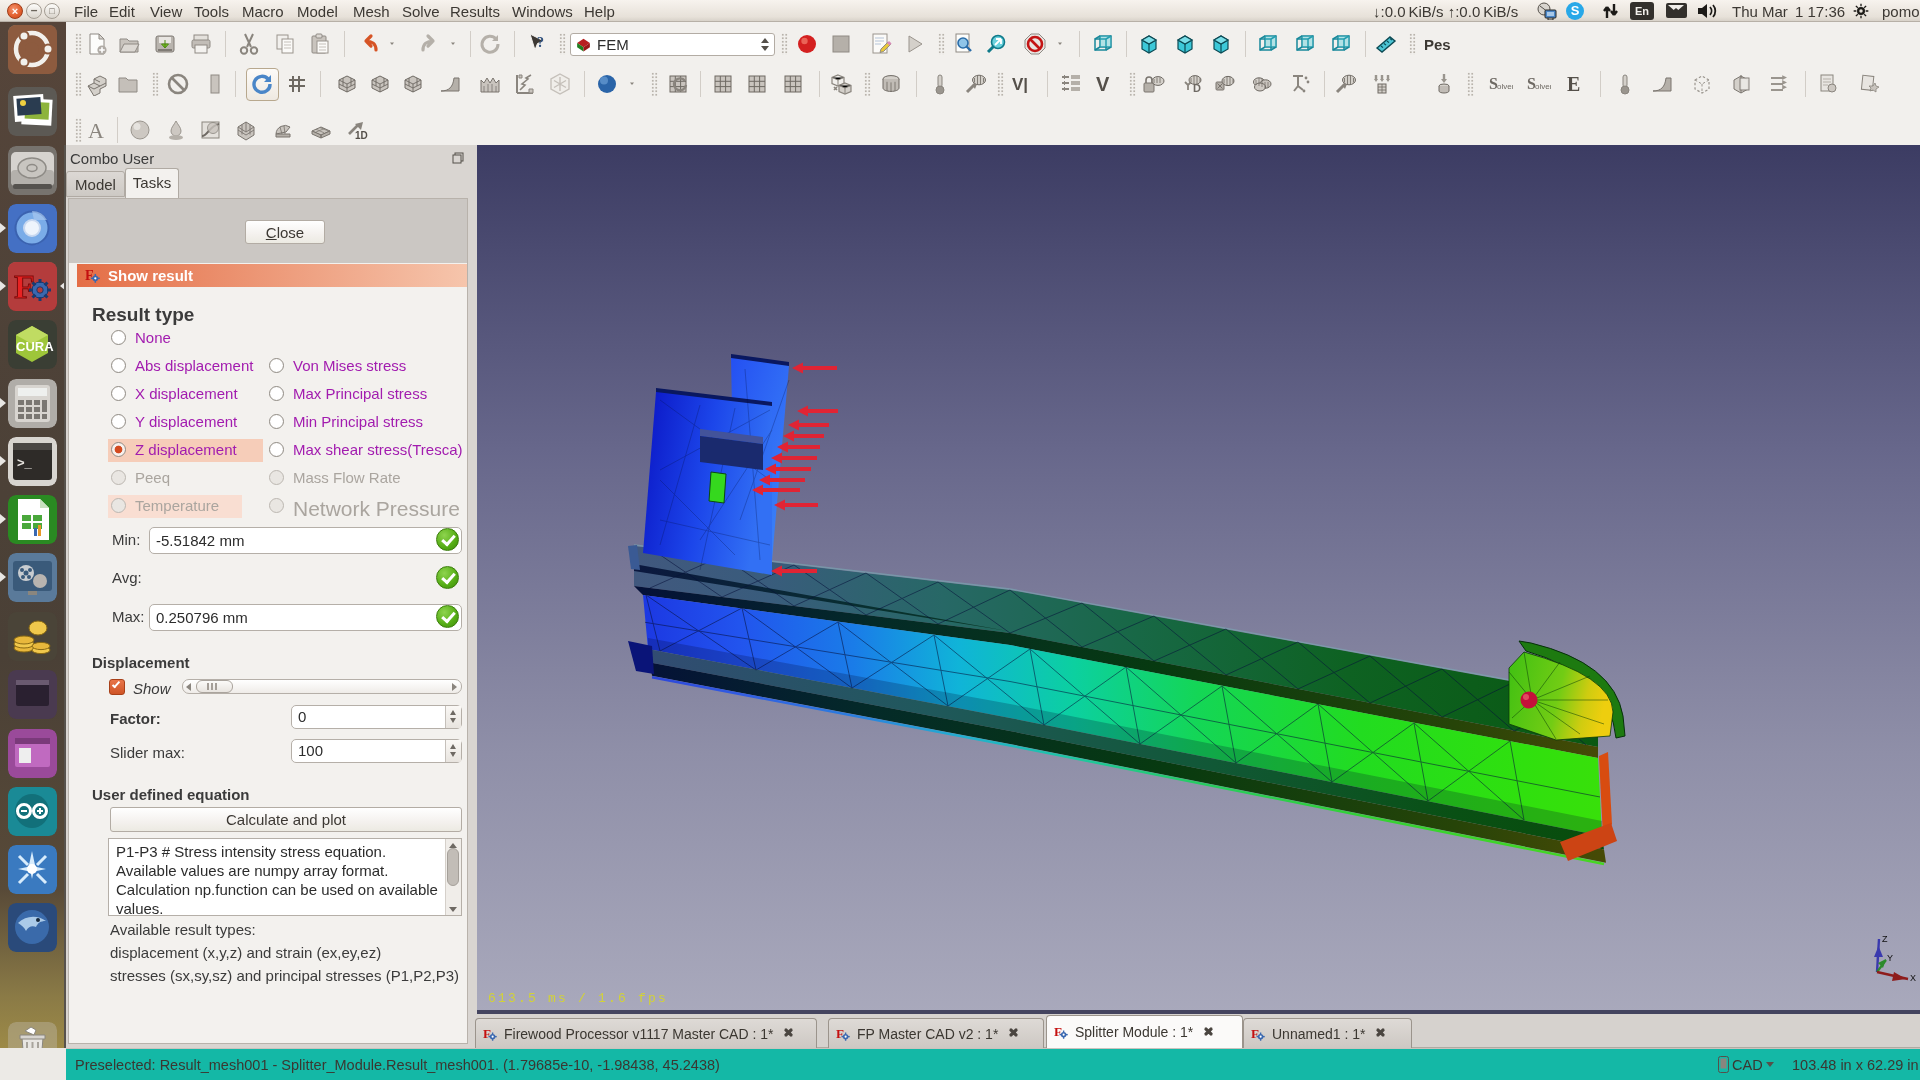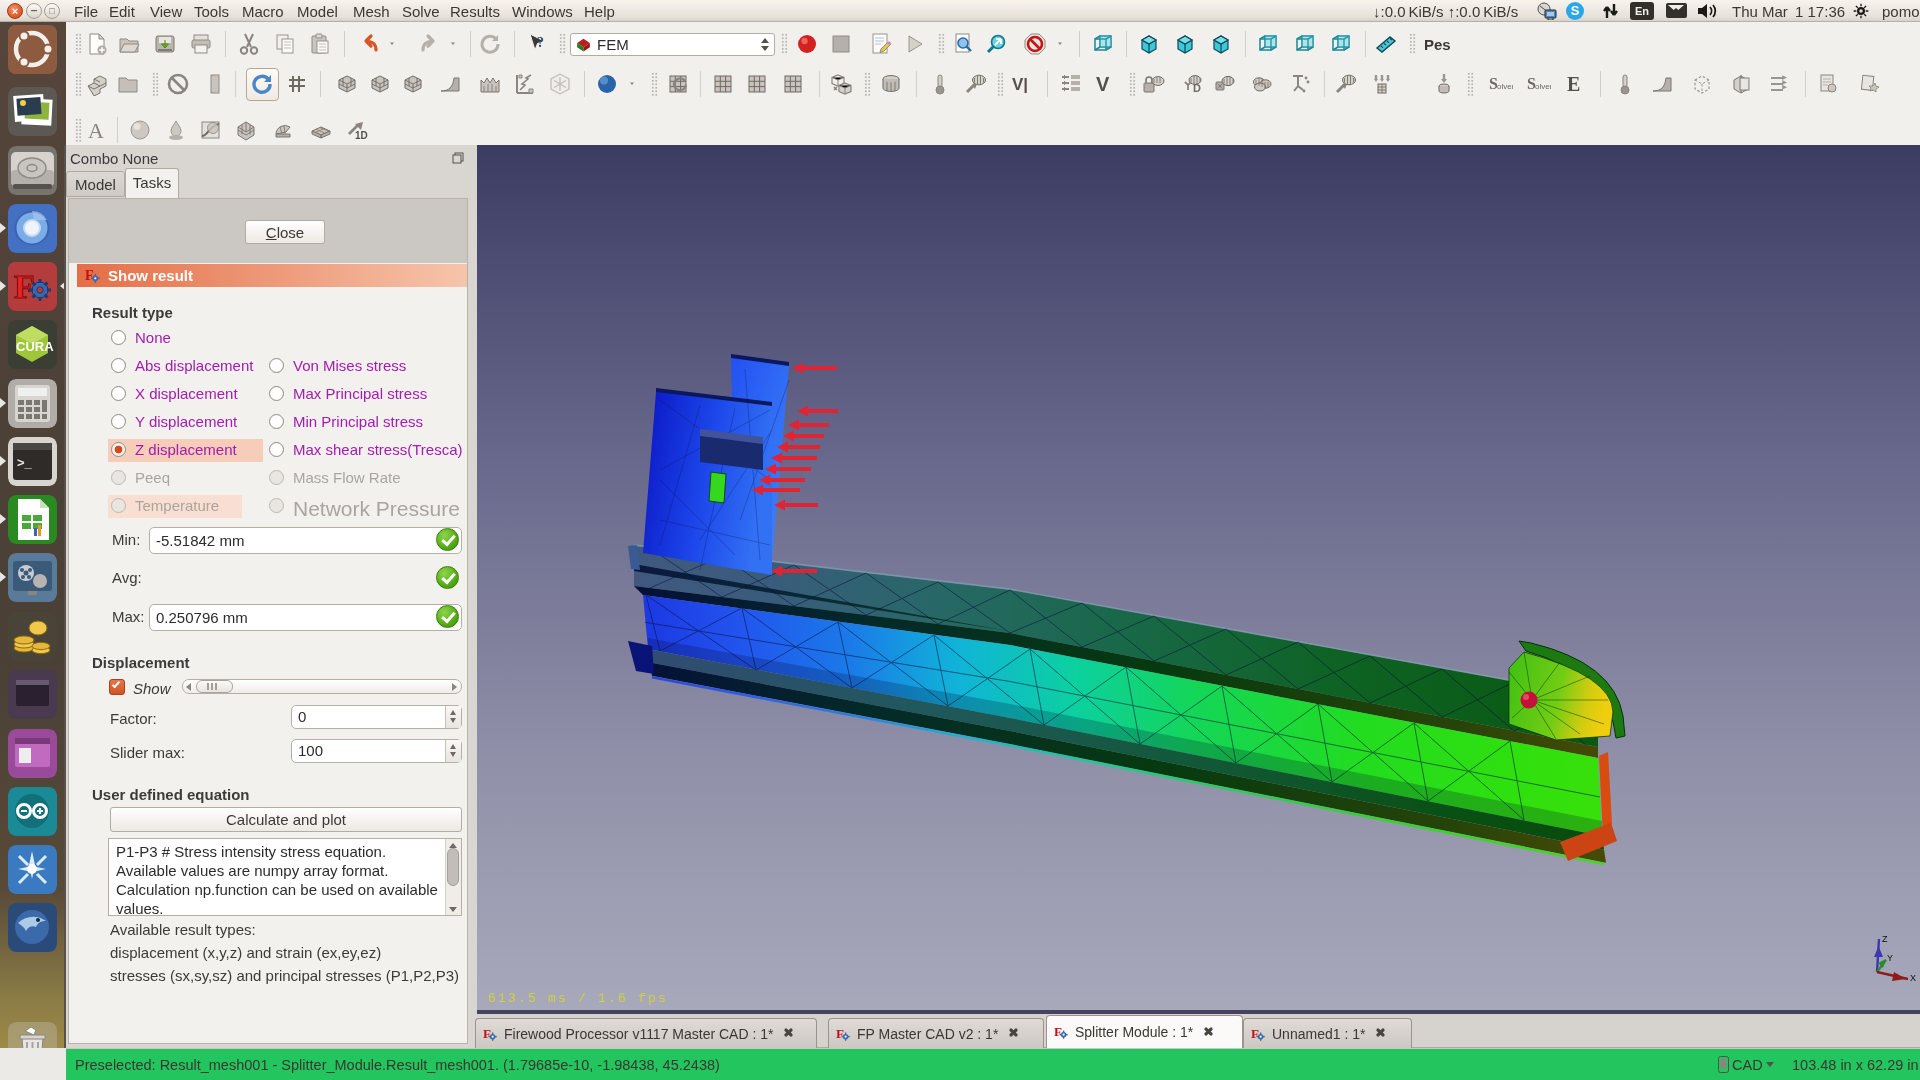--- a/index.html
+++ b/index.html
@@ -38,21 +38,21 @@
 #viewport{position:absolute;left:477px;top:145px;width:1443px;height:869px}
 #perf{position:absolute;left:488px;top:991px;font-family:"Liberation Mono",monospace;font-size:13px;letter-spacing:2.2px;color:#d2d238}
 
 #tabstrip{position:absolute;left:477px;top:1014px;width:1443px;height:34px;background:#d6d2ce;border-bottom:1px solid #b0aaa2}
 .mditab{position:absolute;top:4px;height:30px;background:linear-gradient(#dedad6,#cdc8c3);border:1px solid #9b948c;border-bottom:none;
  border-radius:4px 4px 0 0;font-size:14px;color:#3b3731;display:flex;align-items:center}
 .mditab.active{background:#fbfaf9;top:1px;height:33px}
 .mditab .fcic{margin:0 7px 0 7px}
 .mditab .x{margin:0 9px 0 10px;color:#4a4540;font-weight:bold;font-size:13px}
 
-#statusbar{position:absolute;left:66px;top:1048px;width:1854px;height:32px;background:#22c55e;border-top:1px solid #c9c4bd;font-size:14.5px;color:#3b3731}
+#statusbar{position:absolute;left:66px;top:1048px;width:1854px;height:32px;background:#14b8a6;border-top:1px solid #c9c4bd;font-size:14.5px;color:#3b3731}
 #sb-left-fill{position:absolute;left:0;top:1048px;width:66px;height:32px;background:#eceae6}
 </style>
 </head><body>
 <div id="page">
 <svg id="viewport" width="1443" height="869" viewBox="477 145 1443 869">
       <defs>
 <linearGradient id="bg" x1="0" y1="0" x2="0" y2="1">
  <stop offset="0" stop-color="#3c3c63"></stop>
           <stop offset="0.35" stop-color="#67678b"></stop>
  <stop offset="0.7" stop-color="#8f8fa8"></stop>
@@ -1045,21 +1045,21 @@
 <div class="larrow-l" style="top:201px"></div>
 <div class="larrow-l" style="top:259px"></div>
 <div class="larrow-l" style="top:376px"></div>
 <div class="larrow-l" style="top:434px"></div>
 <div class="larrow-l" style="top:492px"></div>
 <div class="larrow-l" style="top:550px"></div>
 <div class="larrow-r" style="top:259px"></div>
 </div>
 <div id="paneledge"></div>
 <div id="panel">
-<div class="abs" style="left:4px;top:5px;">Combo None</div>
+<div class="abs" style="left:4px;top:5px;">Combo User</div>
 <div class="abs" style="left:386px;top:5px;"><svg width="12" height="12" viewBox="0 0 12 12">
           <rect x="3" y="1" width="8" height="8" fill="none" stroke="#55504a"></rect>
           <rect x="1" y="3" width="8" height="8" fill="#d9d5d1" stroke="#55504a"></rect>
         </svg></div>
 <div class="tab" style="left:0px;top:26px;width:59px;height:26px;line-height:26px;background:linear-gradient(#dcd8d4,#cdc9c4);border:1px solid #b0aaa3;border-radius:3px 3px 0 0">Model</div>
 <div class="tab" style="left:59px;top:23px;width:54px;height:30px;line-height:28px;background:#f3f1ee;border:1px solid #b0aaa3;border-bottom:none;border-radius:3px 3px 0 0">Tasks</div>
 <div id="taskpage">
 <div class="abs" style="left:0;top:0;width:398px;height:64px;background:#cbc7c3"></div>
 <div class="btn" style="left:176px;top:21px;width:80px;height:24px;line-height:23px;font-size:15px"><span style="text-decoration:underline">C</span>lose</div>
 <div class="abs" style="left:8px;top:65px;width:390px;height:23px;background:linear-gradient(90deg,#e46e46,#f6c5ac);color:#fff;font-weight:bold;font-size:15px;line-height:23px"><svg width="15" height="15" viewBox="0 0 16 16" style="position:absolute;left:8px;top:4px">
@@ -1067,21 +1067,21 @@
             <g fill="#3a68b0">
               <circle cx="11" cy="11" r="3.1"></circle>
               <circle cx="11" cy="11" r="1.2" fill="#fff"></circle>
               <rect x="10.2" y="6.3" width="1.6" height="2.2"></rect>
               <rect x="10.2" y="13.5" width="1.6" height="2.2"></rect>
               <rect x="6.3" y="10.2" width="2.2" height="1.6"></rect>
               <rect x="13.5" y="10.2" width="2.2" height="1.6"></rect>
             </g>
           </svg><span style="margin-left:31px">Show result</span></div>
 </div>
-<div class="abs " style="left:26px;top:159px;font-size:15px;"><b>Result type</b></div>
+<div class="abs " style="left:26px;top:159px;font-size:19px;"><b>Result type</b></div>
 <div class="abs" style="left:42px;top:294px;width:155px;height:23px;background:#f6cdb9"></div>
 <div class="abs" style="left:42px;top:350px;width:134px;height:23px;background:#f9ded2"></div>
 <div class="radio" style="left:45px;top:185px"></div>
 <div class="rlabel " style="left:69px;top:184px;font-size:15px">None</div>
 <div class="radio" style="left:45px;top:213px"></div>
 <div class="rlabel " style="left:69px;top:212px;font-size:15px">Abs displacement</div>
 <div class="radio" style="left:45px;top:241px"></div>
 <div class="rlabel " style="left:69px;top:240px;font-size:15px">X displacement</div>
 <div class="radio" style="left:45px;top:269px"></div>
 <div class="rlabel " style="left:69px;top:268px;font-size:15px">Y displacement</div>
@@ -1113,21 +1113,21 @@
 <div class="grn" style="left:370px;top:460px"></div>
 <div class="abs " style="left:26px;top:509px;font-size:15px;"><b>Displacement</b></div>
 <div class="abs" style="left:43px;top:534px;width:16px;height:16px;border-radius:3px;background:linear-gradient(#e8764a,#cf5426);border:1px solid #a84018"></div>
 <div class="abs" style="left:46px;top:537px;width:8px;height:4px;border-left:2px solid #fff;border-bottom:2px solid #fff;transform:rotate(-48deg)"></div>
 <div class="abs " style="left:67px;top:535px;font-size:15px;font-style:italic;">Show</div>
 <div class="abs" style="left:116px;top:534px;width:280px;height:15px;background:linear-gradient(#fff,#efece8);border:1px solid #b5afa8;border-radius:7px"></div>
 <div class="abs" style="left:130px;top:535px;width:37px;height:13px;background:linear-gradient(#fbfaf8,#e8e4df);border:1px solid #aaa49d;border-radius:6px"></div>
 <div class="abs" style="left:141px;top:538px;width:1.5px;height:7px;background:#a49e97;box-shadow:4px 0 0 #a49e97,8px 0 0 #a49e97"></div>
 <div class="abs" style="left:120px;top:538px;width:0;height:0;border-top:4px solid transparent;border-bottom:4px solid transparent;border-right:5px solid #8a857e"></div>
 <div class="abs" style="left:386px;top:538px;width:0;height:0;border-top:4px solid transparent;border-bottom:4px solid transparent;border-left:5px solid #8a857e"></div>
-<div class="abs " style="left:44px;top:565px;font-size:15px;">Factor:</div>
+<div class="abs " style="left:44px;top:565px;font-size:15px;font-weight:bold;">Factor:</div>
 <div class="abs " style="left:44px;top:599px;font-size:15px;">Slider max:</div>
 <div class="field" style="left:225px;top:560px;width:171px;height:24px;line-height:22px;font-size:15px">0</div>
 <div class="abs" style="left:379px;top:561px;width:16px;height:22px;background:linear-gradient(#faf8f5,#e8e4df);border-left:1px solid #c5c0ba"></div>
 <div class="abs" style="left:384px;top:565px;width:0;height:0;border-left:3.5px solid transparent;border-right:3.5px solid transparent;border-bottom:5px solid #6e6963"></div>
 <div class="abs" style="left:384px;top:573px;width:0;height:0;border-left:3.5px solid transparent;border-right:3.5px solid transparent;border-top:5px solid #6e6963"></div>
 <div class="field" style="left:225px;top:594px;width:171px;height:24px;line-height:22px;font-size:15px">100</div>
 <div class="abs" style="left:379px;top:595px;width:16px;height:22px;background:linear-gradient(#faf8f5,#e8e4df);border-left:1px solid #c5c0ba"></div>
 <div class="abs" style="left:384px;top:599px;width:0;height:0;border-left:3.5px solid transparent;border-right:3.5px solid transparent;border-bottom:5px solid #6e6963"></div>
 <div class="abs" style="left:384px;top:607px;width:0;height:0;border-left:3.5px solid transparent;border-right:3.5px solid transparent;border-top:5px solid #6e6963"></div>
 <div class="abs " style="left:26px;top:641px;font-size:15px;"><b>User defined equation</b></div>

